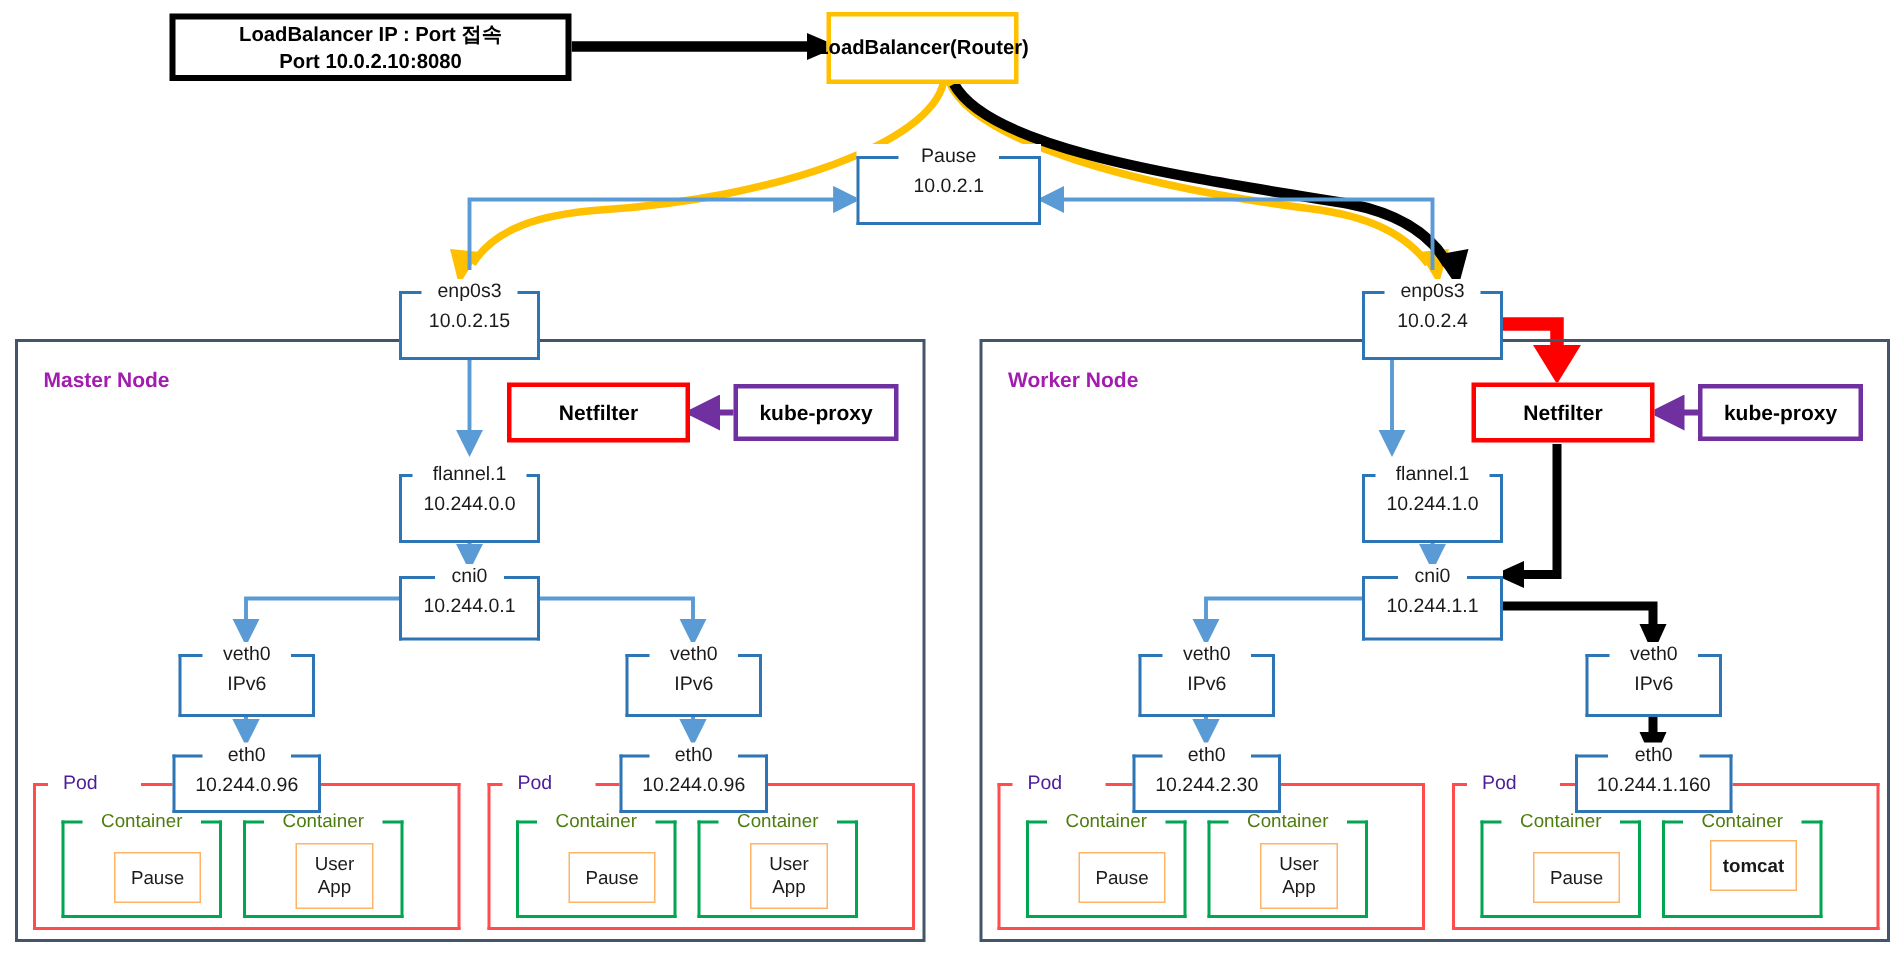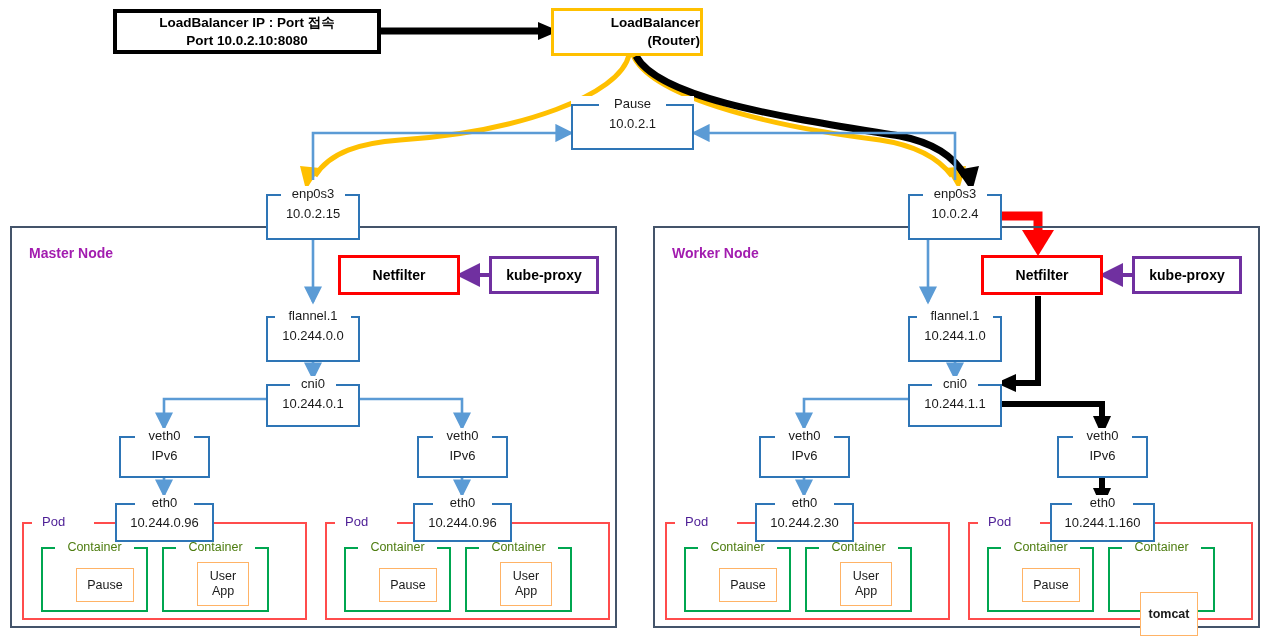--- a/index.html
+++ b/index.html
@@ -145,21 +145,21 @@
       <path d="M1102,478 L1102,493" stroke="#000" stroke-width="6" fill="none"></path>
       <path d="M1102,508 L1093,488 L1111,488 z" fill="#000"></path>
     </g>
   </svg>
 
   <div class="pbox" style="left:113px;top:9px;width:268px;height:45px;border:4px solid #000;flex-direction:column;">
     <span style="font-size:13.5px;font-weight:bold;line-height:18px;">LoadBalancer IP : Port 접속</span>
     <span style="font-size:13.5px;font-weight:bold;line-height:18px;">Port 10.0.2.10:8080</span>
   </div>
 
-  <div class="pbox" style="left:551px;top:8px;width:152px;height:48px;border:3.5px solid #FFC000;flex-direction:column;align-items:flex-end;">
+  <div class="pbox" style="left:551px;top:8px;width:128px;height:48px;border:3.5px solid #FFC000;flex-direction:row;">
     <span style="font-size:13.5px;font-weight:bold;line-height:18px;">LoadBalancer</span>
     <span style="font-size:13.5px;font-weight:bold;line-height:18px;">(Router)</span>
   </div>
 
   <div class="nbox" style="left:571px;top:96px;width:123px;height:54px;--c:#2E75B6;--gl:28px;">
     <div class="tl"></div>
     <div class="tr"></div>
     <div class="edge"></div>
     <div class="cap">Pause</div>
     <div class="val">10.0.2.1</div>
@@ -369,15 +369,15 @@
     <div class="edge"></div>
     <div class="cap">Container</div>
   </div>
   <div class="inner" style="left:1022px;top:568px;width:58px;height:34px;">Pause</div>
   <div class="ctr" style="left:1108px;top:538px;width:107px;height:74px;">
     <div class="tl"></div>
     <div class="tr"></div>
     <div class="edge"></div>
     <div class="cap">Container</div>
   </div>
-  <div class="inner b" style="left:1140px;top:592px;width:58px;height:44px;">tomcat</div>
+  <div class="inner b" style="left:1140px;top:560px;width:58px;height:34px;">tomcat</div>
 
 </div>
 
 </body></html>

